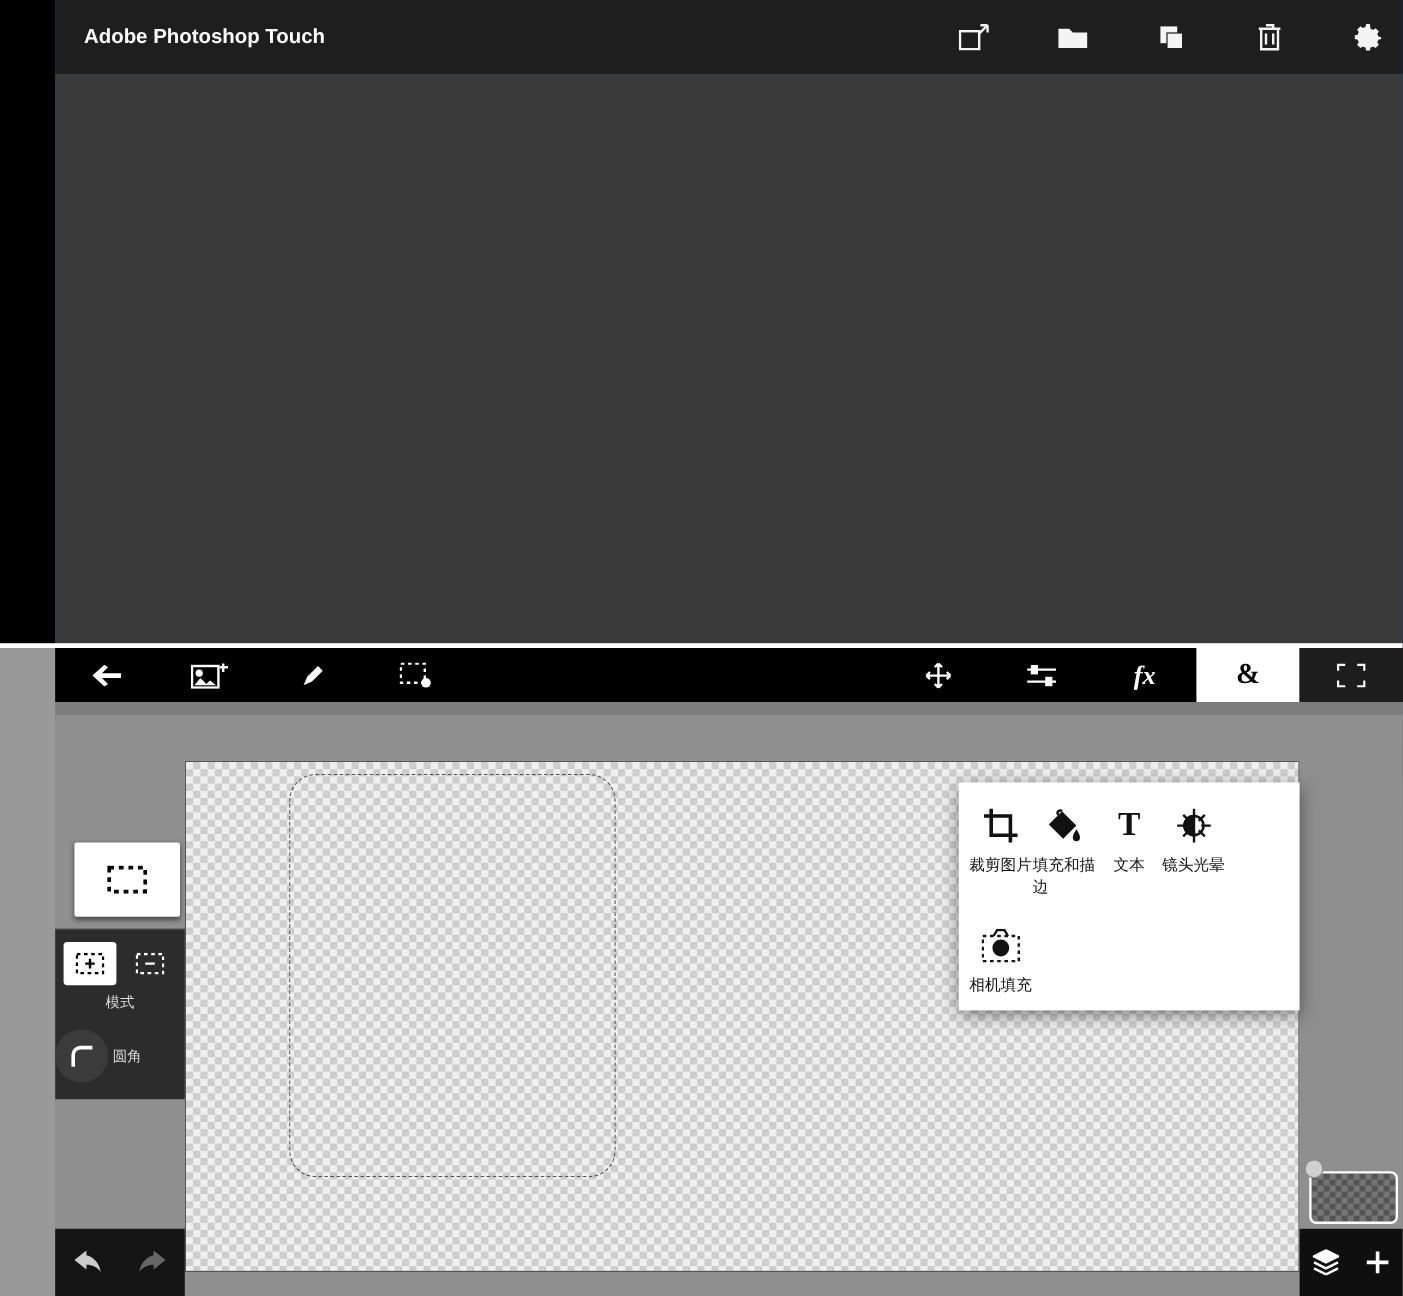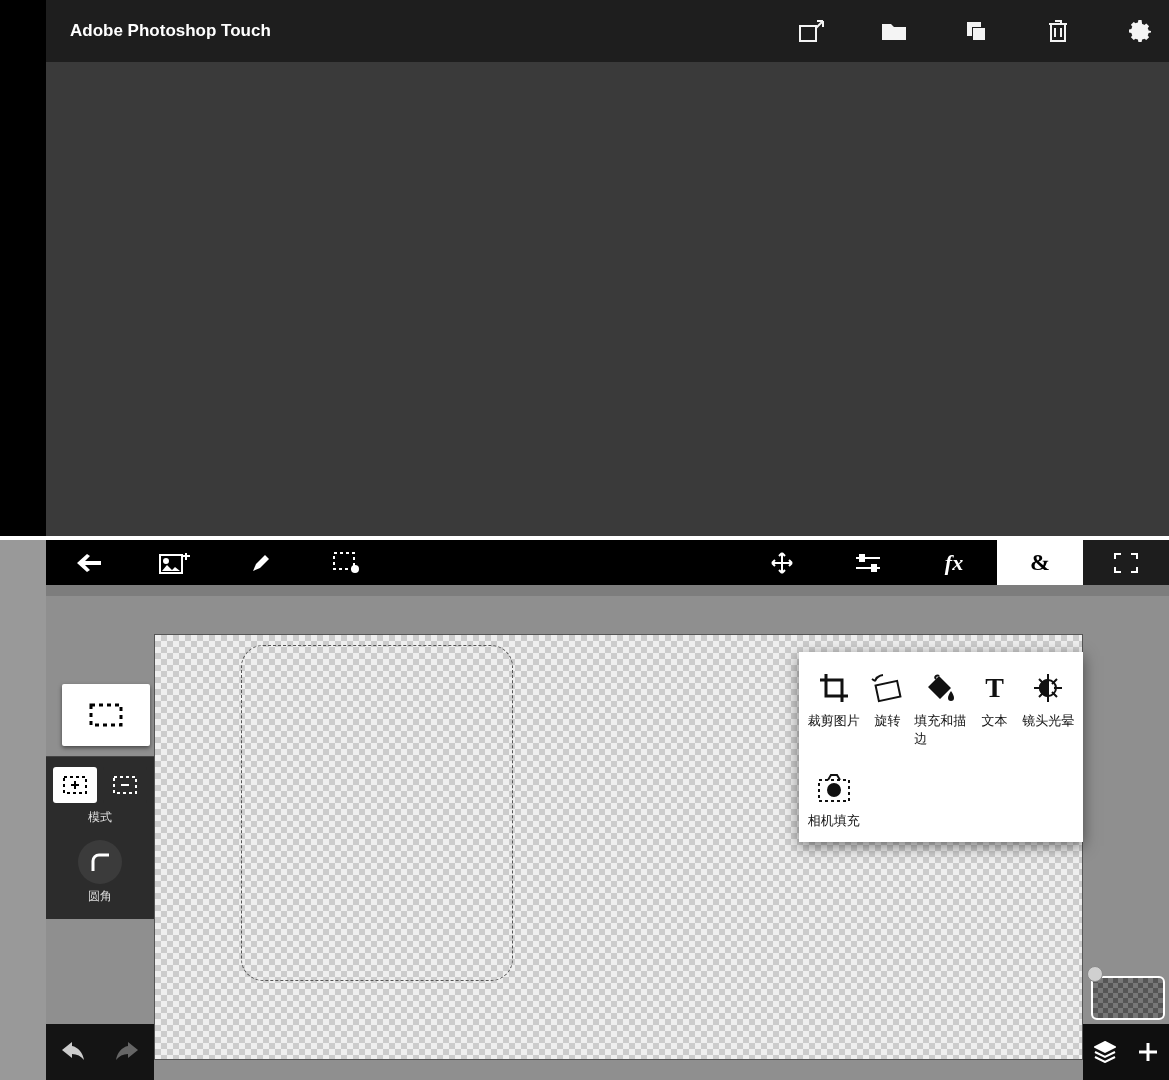--- a/index.html
+++ b/index.html
@@ -43,29 +43,29 @@
       linear-gradient(45deg,#ccc 25%,transparent 25%),
       linear-gradient(-45deg,#ccc 25%,transparent 25%),
       linear-gradient(45deg,transparent 75%,#ccc 75%),
       linear-gradient(-45deg,transparent 75%,#ccc 75%);
     background-color:#efefef;background-size:12px 12px;
     background-position:0 0,0 6px,6px -6px,-6px 0;
     border:1px solid #555}
   .marquee{position:absolute;left:86px;top:10px;width:272px;height:336px;border:1px dashed #555;border-radius:22px}
 
   
-  .selcol{position:absolute;left:0;top:50px;width:108px;bottom:0;background:#8f8f8f}
+  .selcol{position:absolute;left:0;top:68px;width:108px;bottom:0;background:#8f8f8f}
   .seltool{margin:38px 0 0 16px;width:88px;height:62px;background:#fff;display:flex;align-items:center;justify-content:center;border-radius:2px;box-shadow:0 2px 4px rgba(0,0,0,.5)}
   .selopt{margin-top:10px;width:108px;background:#2c2c2c;border-top:1px solid #444;padding:10px 0 14px 0}
   .selopt-row{display:flex;justify-content:center;gap:6px;margin-bottom:6px}
   .sq{width:44px;height:36px;border-radius:3px;display:flex;align-items:center;justify-content:center}
   .sq.on{background:#fff;color:#000}
   .sq.off{background:#2c2c2c;color:#fff}
   .selopt-lbl{text-align:center;font-size:12px;color:#ddd}
-  .round-opt{margin-top:14px;display:flex;flex-direction:column;align-items:center;gap:4px}
+  .round-opt{margin-top:14px;display:flex;flex-direction:row;align-items:center;gap:4px}
   .round-circle{width:44px;height:44px;border-radius:22px;background:#3b3b3b;display:flex;align-items:center;justify-content:center;color:#fff}
   .toggle-opt{margin-top:16px;display:flex;flex-direction:column;align-items:center;gap:6px}
   .switch{width:58px;height:28px;border-radius:14px;background:#0b72e6;position:relative;box-shadow:inset 0 0 0 1px #0558b3}
   .switch .track{position:absolute;left:8px;top:7px;width:3px;height:14px;background:#fff;border-radius:1px}
   .switch .knob{position:absolute;right:2px;top:2px;width:24px;height:24px;border-radius:12px;background:#4b4b4b}
 
   .undo-redo{position:absolute;left:0;bottom:0;height:56px;width:108px;background:#141414;display:flex;align-items:center;justify-content:space-around;color:#ccc}
   .undo-redo .ub{width:30px;height:30px;display:flex;align-items:center;justify-content:center;cursor:pointer}
 
   
@@ -282,29 +282,20 @@
             <div class="amp-item">
               <div class="ico">
                   <svg width="30" height="30" viewBox="0 0 30 30" fill="none" stroke="#111" stroke-width="3">
                     <path d="M7 1v22h22M1 7h22v22"></path>
                   </svg>
                 </div>
               <span>裁剪图片</span>
             </div>
             <div class="amp-item">
               <div class="ico">
-                  <svg width="32" height="30" viewBox="0 0 32 30" fill="none" stroke="#111" stroke-width="2">
-                    <rect x="6" y="10" width="22" height="16" transform="rotate(-12 17 18)"></rect>
-                    <path d="M4 8a10 10 0 018-6M4 8l-3-2M4 8l2-4"></path>
-                  </svg>
-                </div>
-              <span>旋转</span>
-            </div>
-            <div class="amp-item">
-              <div class="ico">
                   <svg width="30" height="30" viewBox="0 0 30 30" fill="#111">
                     <path d="M13 3l12 12-11 11L2 14zM25 18c2 3 3 5 3 7a3 3 0 01-6 0c0-2 1-4 3-7z"></path>
                     <path d="M13 3a2 2 0 00-3 3" fill="none" stroke="#111" stroke-width="2"></path>
                   </svg>
                 </div>
               <span>填充和描边</span>
             </div>
             <div class="amp-item">
               <div class="ico">
                   <span style="font:700 28px Georgia,serif">T</span>

